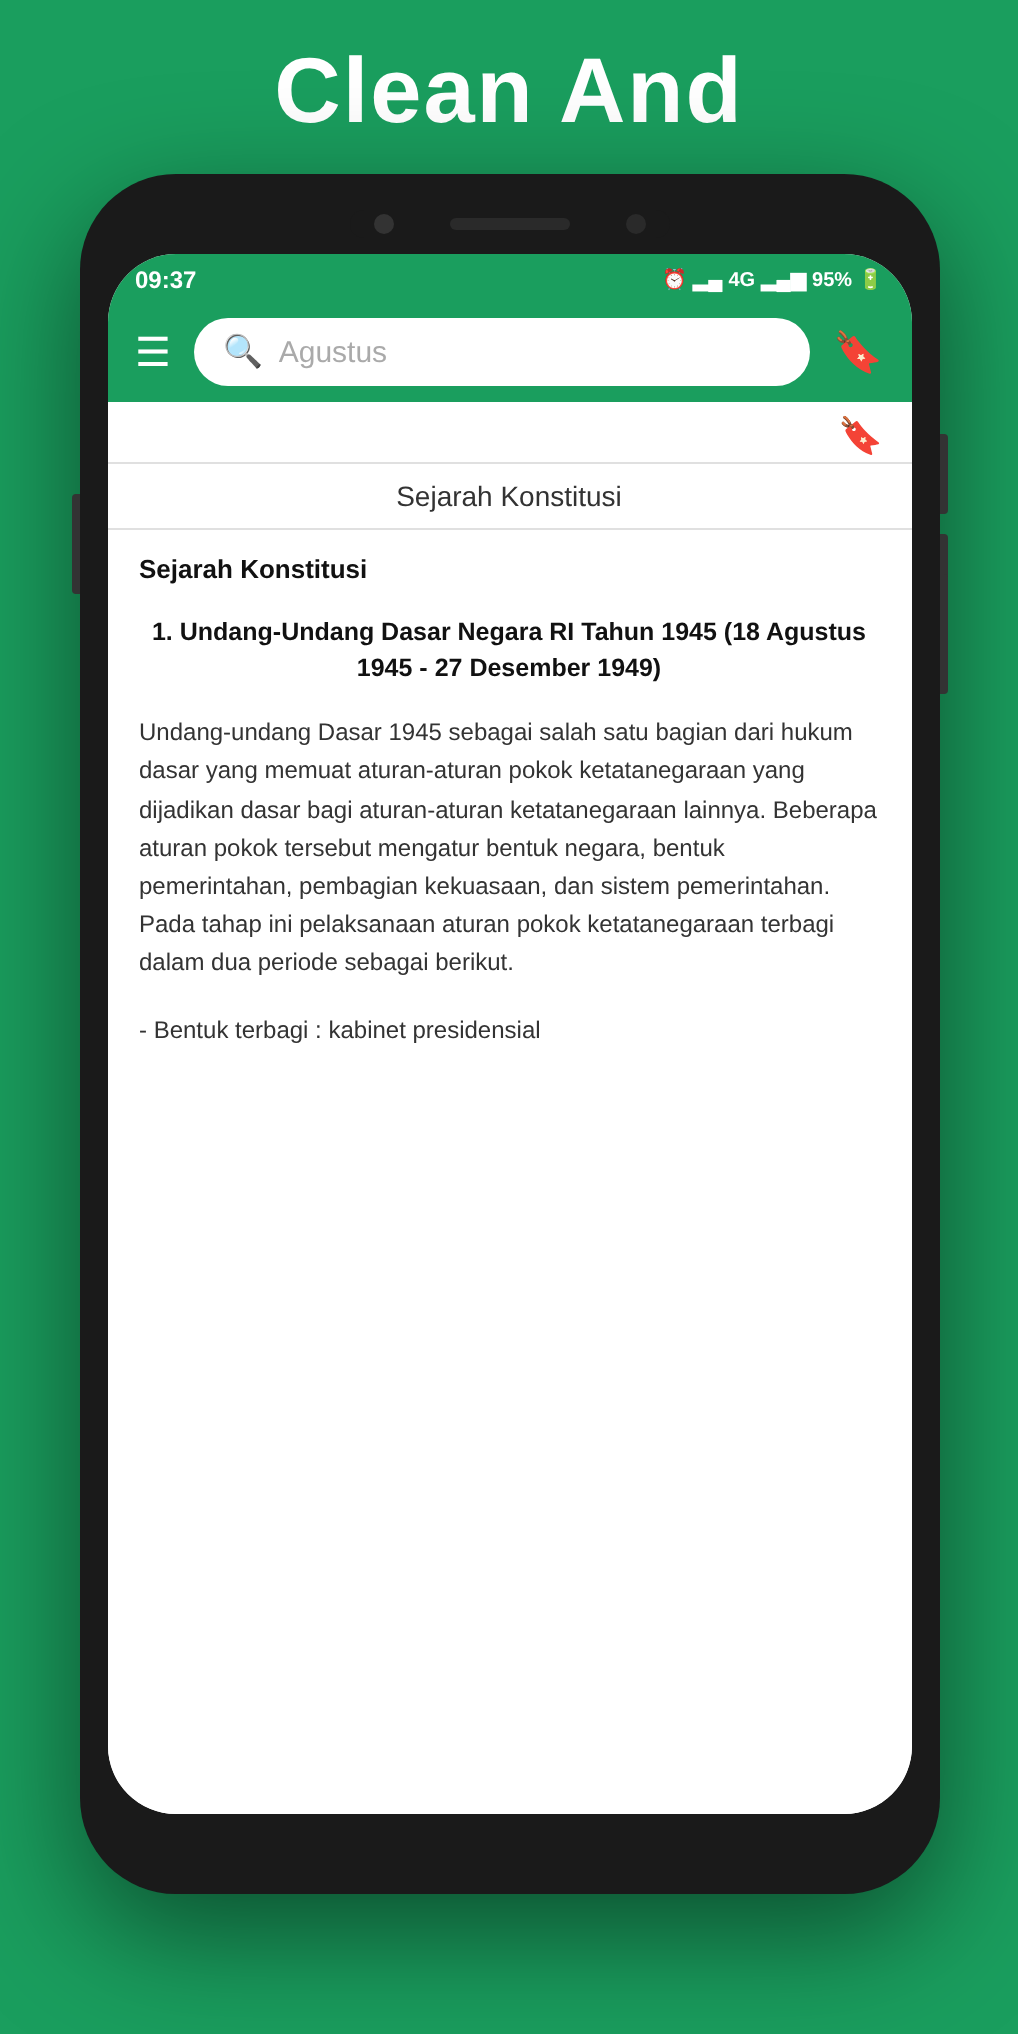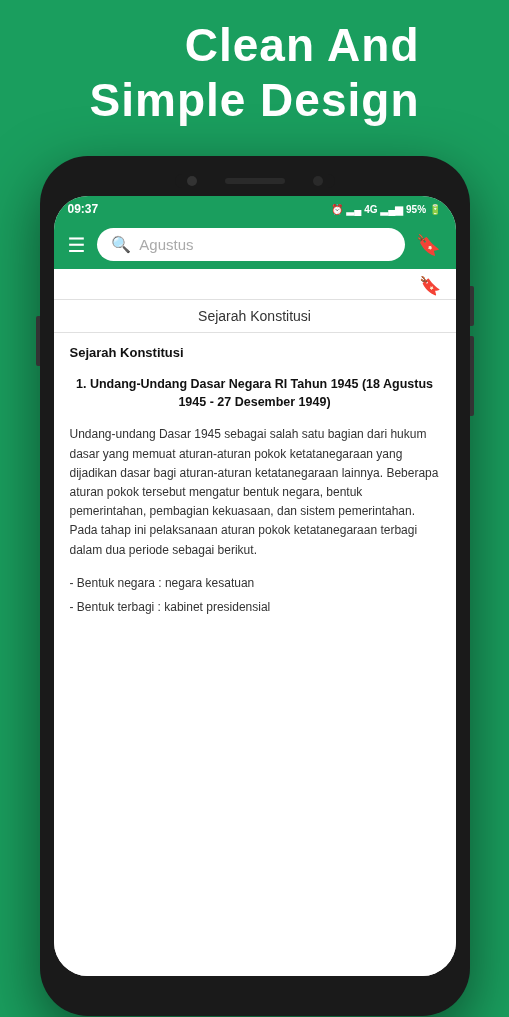--- a/index.html
+++ b/index.html
@@ -25,21 +25,21 @@
       font-size: 46px;
       font-weight: 700;
       line-height: 1.2;
       letter-spacing: 1px;
     }
 
     .phone-wrapper {
       position: relative;
       width: 430px;
       height: 860px;
-      margin-top: 18px;
+      margin-top: 4px;
     }
 
     
     .phone-shell {
       position: absolute;
       top: 0; left: 0; right: 0; bottom: 0;
       background: #1a1a1a;
       border-radius: 48px;
       box-shadow: 0 20px 60px rgba(0,0,0,0.5);
     }
@@ -263,21 +263,20 @@
     }
 
     .left-btn { top: 160px; height: 50px; }
   </style>
 </head>
 <body>
 
 <div class="header-text">
   <h1>
     <span>Clean And</span><br>
-    <span>Simple Design</span>
   </h1>
 </div>
 
 <div class="phone-wrapper">
   <div class="phone-shell"></div>
 
   <div class="phone-side-btn vol-up"></div>
   <div class="phone-side-btn vol-dn"></div>
   <div class="phone-side-btn power-btn"></div>
   <div class="phone-side-btn-left left-btn"></div>
@@ -320,19 +319,18 @@
       <div class="page-title-bar">Sejarah Konstitusi</div>
 
       <div class="article-content">
         <div class="article-main-title">Sejarah Konstitusi</div>
 
         <div class="article-section-title">1. Undang-Undang Dasar Negara RI Tahun 1945 (18 Agustus 1945 - 27 Desember 1949)</div>
 
         <div class="article-body">Undang-undang Dasar 1945 sebagai salah satu bagian dari hukum dasar yang memuat aturan-aturan pokok ketatanegaraan yang dijadikan dasar bagi aturan-aturan ketatanegaraan lainnya. Beberapa aturan pokok tersebut mengatur bentuk negara, bentuk pemerintahan, pembagian kekuasaan, dan sistem pemerintahan. Pada tahap ini pelaksanaan aturan pokok ketatanegaraan terbagi dalam dua periode sebagai berikut.</div>
 
 
-        <div class="article-bullet">- Bentuk negara : negara kesatuan</div>
         <div class="article-bullet">- Bentuk terbagi : kabinet presidensial</div>
       </div>
 
     </div>
   </div>
 </div>
 
 </body></html>

